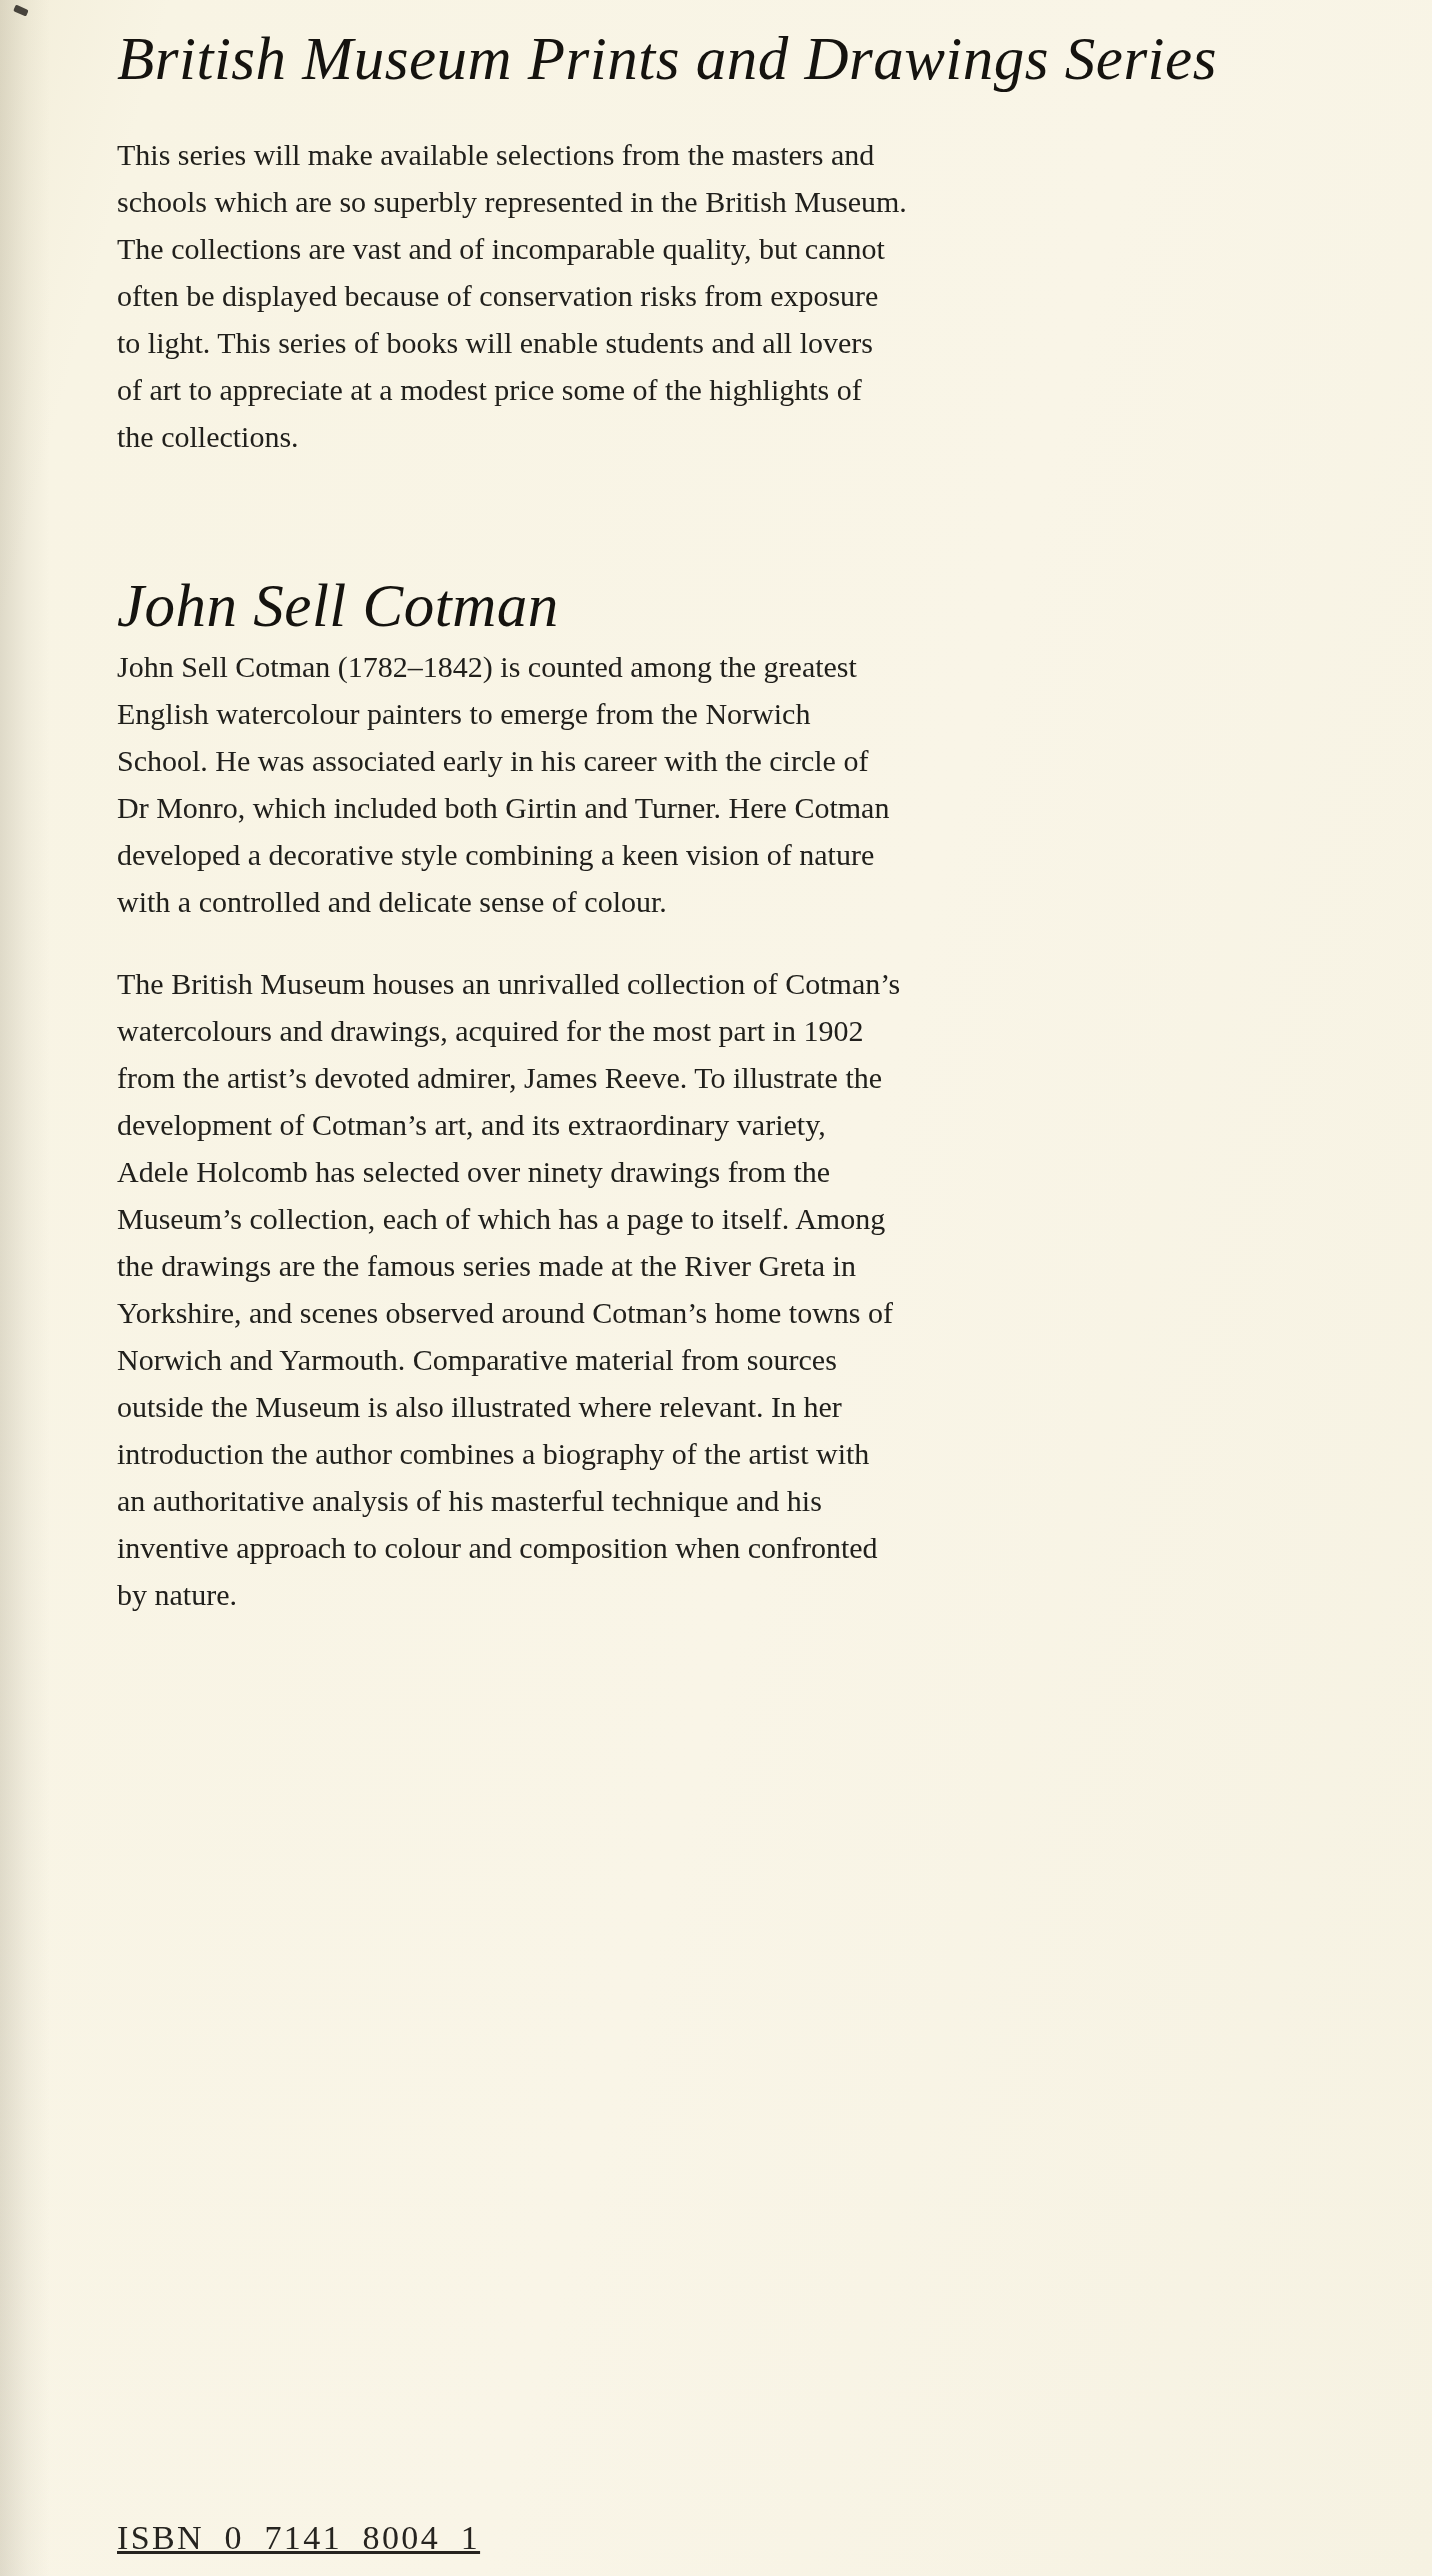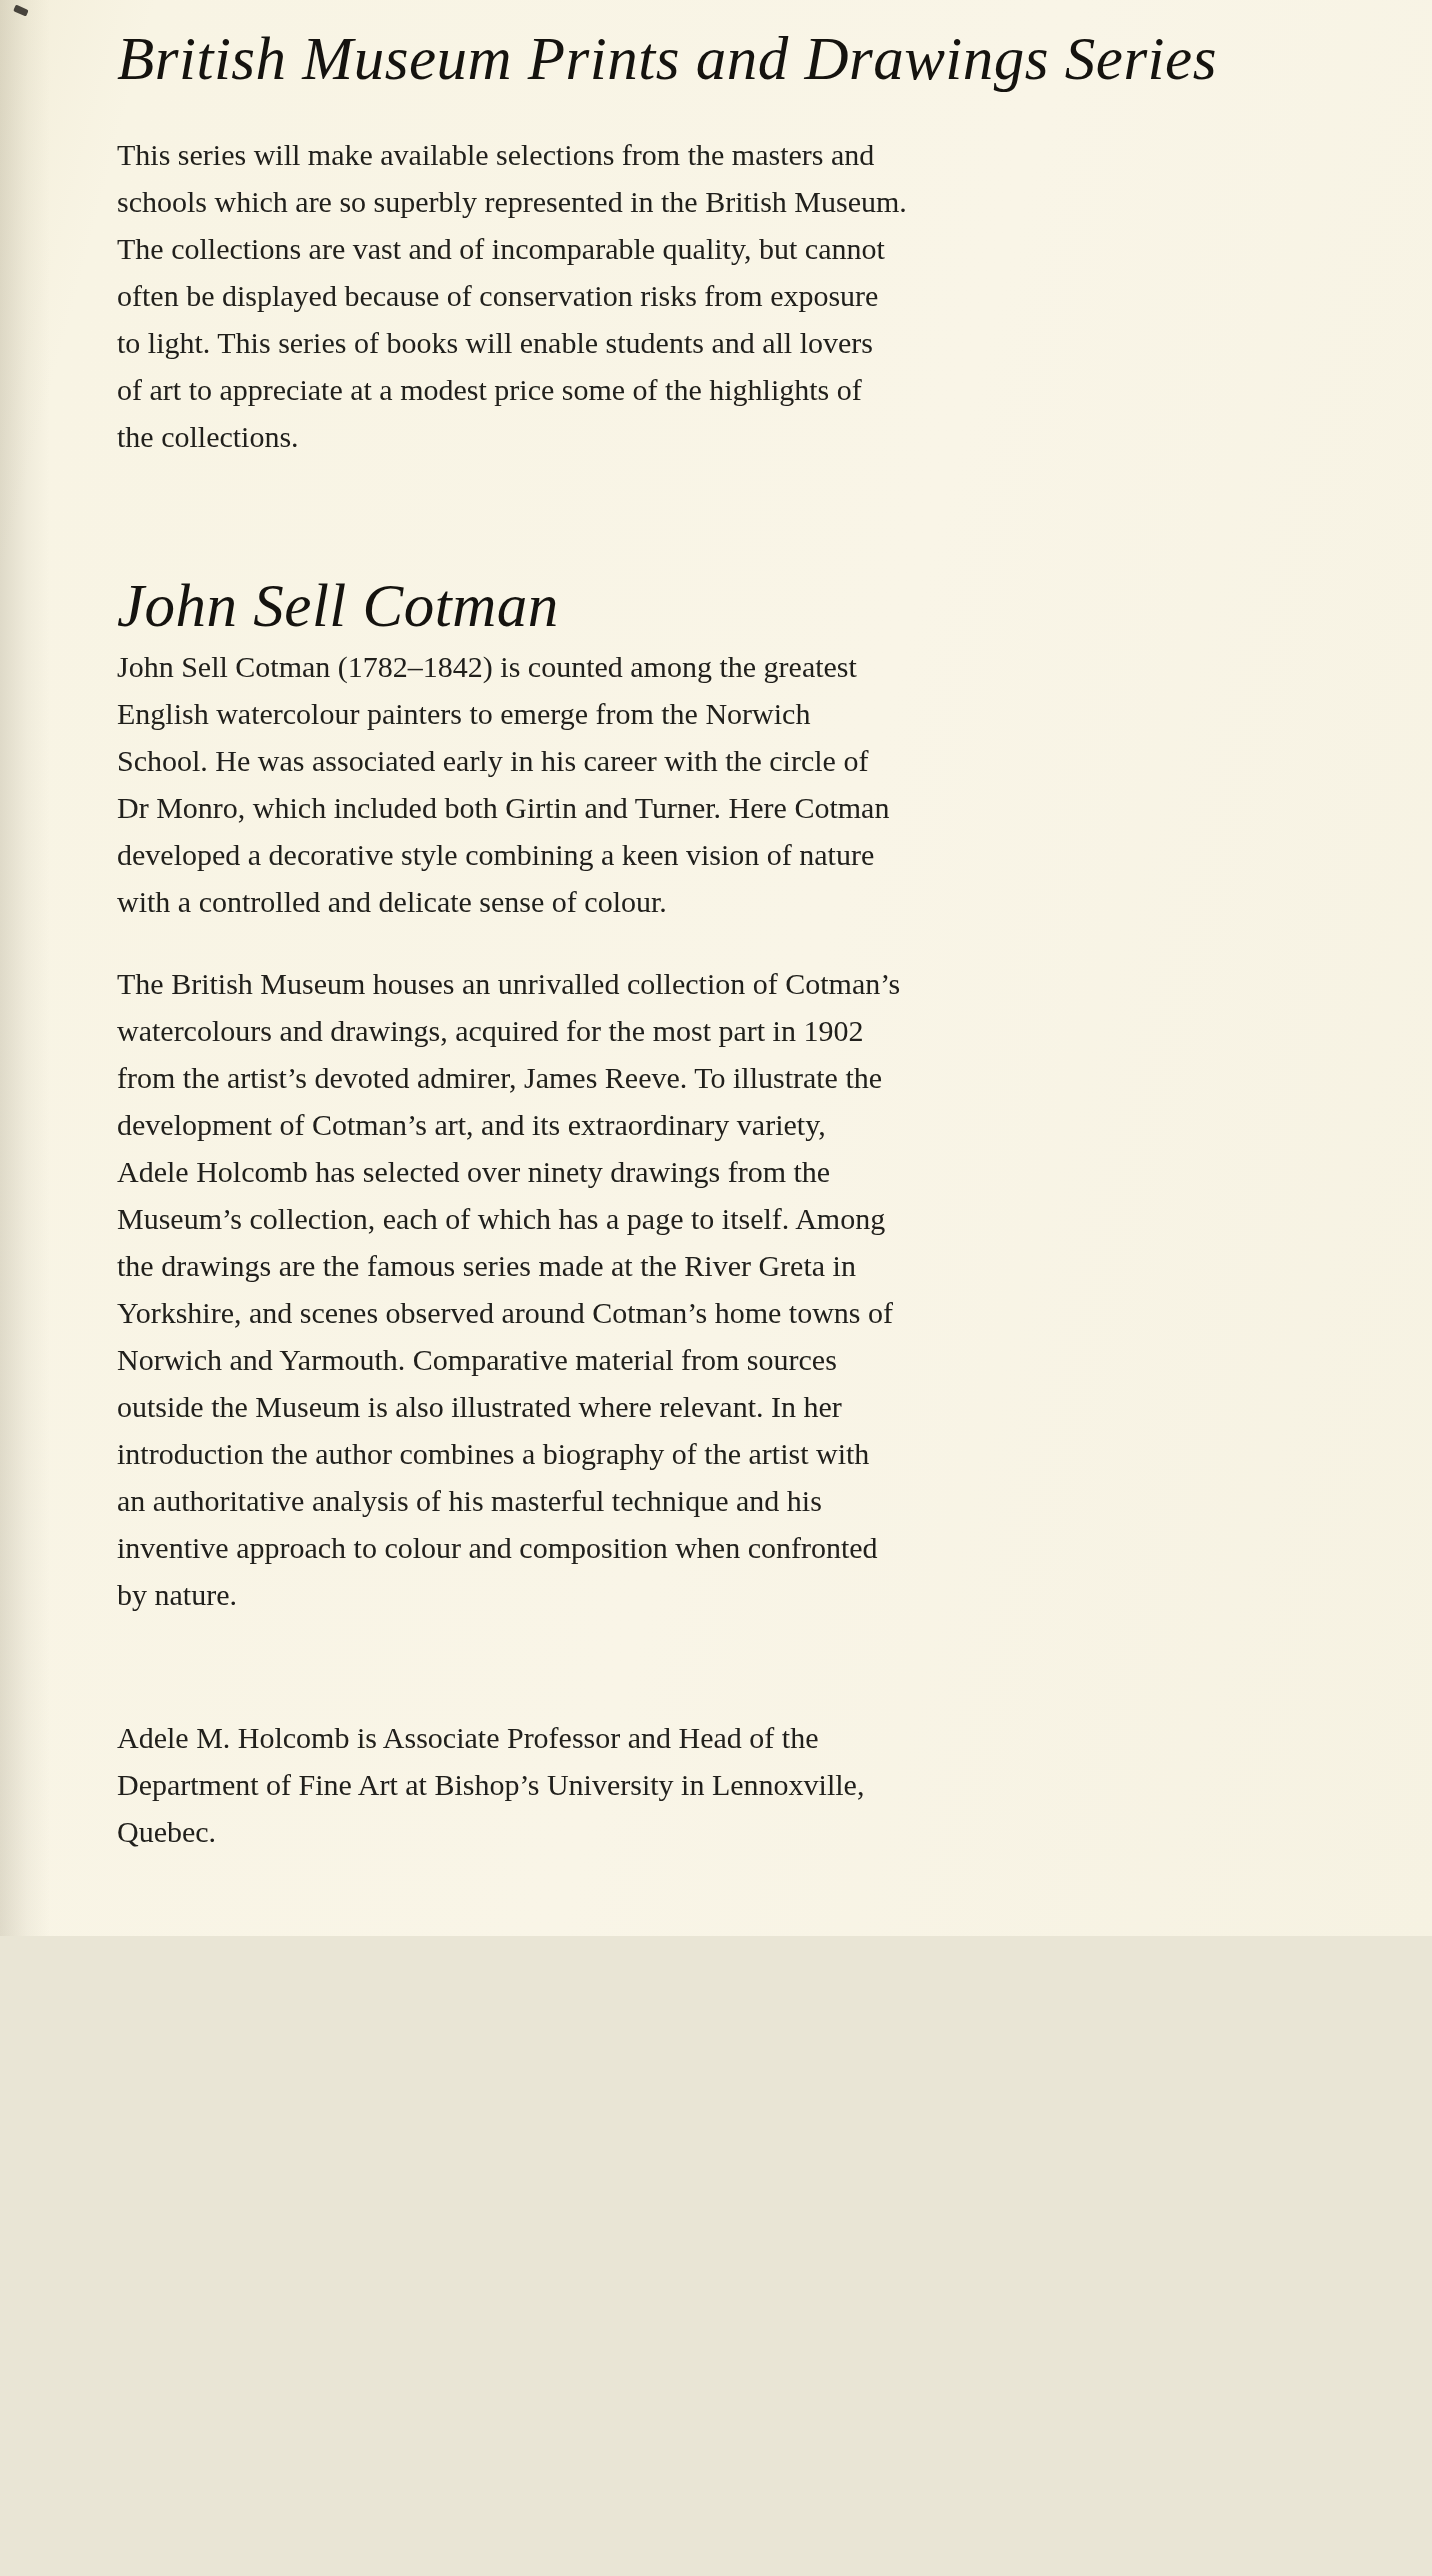--- a/index.html
+++ b/index.html
@@ -5,21 +5,21 @@
   * { margin: 0; padding: 0; box-sizing: border-box; }
 
   html, body {
     width: 1433px;
     background: #e9e5d5;
   }
 
   .page {
     position: relative;
     width: 1433px;
-    height: 1936px;
+    height: 2576px;
     background: linear-gradient(105deg, #f3eeda 0%, #f8f4e4 8%, #f9f5e7 55%, #f6f2e2 100%);
     overflow: hidden;
     font-family: "Liberation Serif", "DejaVu Serif", serif;
     color: #201e1a;
   }
 
   
   .edge-shadow {
     position: absolute;
     left: 0; top: 0; bottom: 0;
@@ -126,22 +126,19 @@
 Museum’s collection, each of which has a page to itself. Among
 the drawings are the famous series made at the River Greta in
 Yorkshire, and scenes observed around Cotman’s home towns of
 Norwich and Yarmouth. Comparative material from sources
 outside the Museum is also illustrated where relevant. In her
 introduction the author combines a biography of the artist with
 an authoritative analysis of his masterful technique and his
 inventive approach to colour and composition when confronted
 by nature.</p>
 
-    <p class="body-text author-paragraph">Adele M. Holcomb is Associate Professor and Head of the
-Department of Fine Art at Bishop’s University in Lennoxville,
-Quebec.</p>
 
   </div>
 
   <div class="isbn-line">ISBN 0 7141 8004 1</div>
 
 </div>
 
 
 </body></html>

